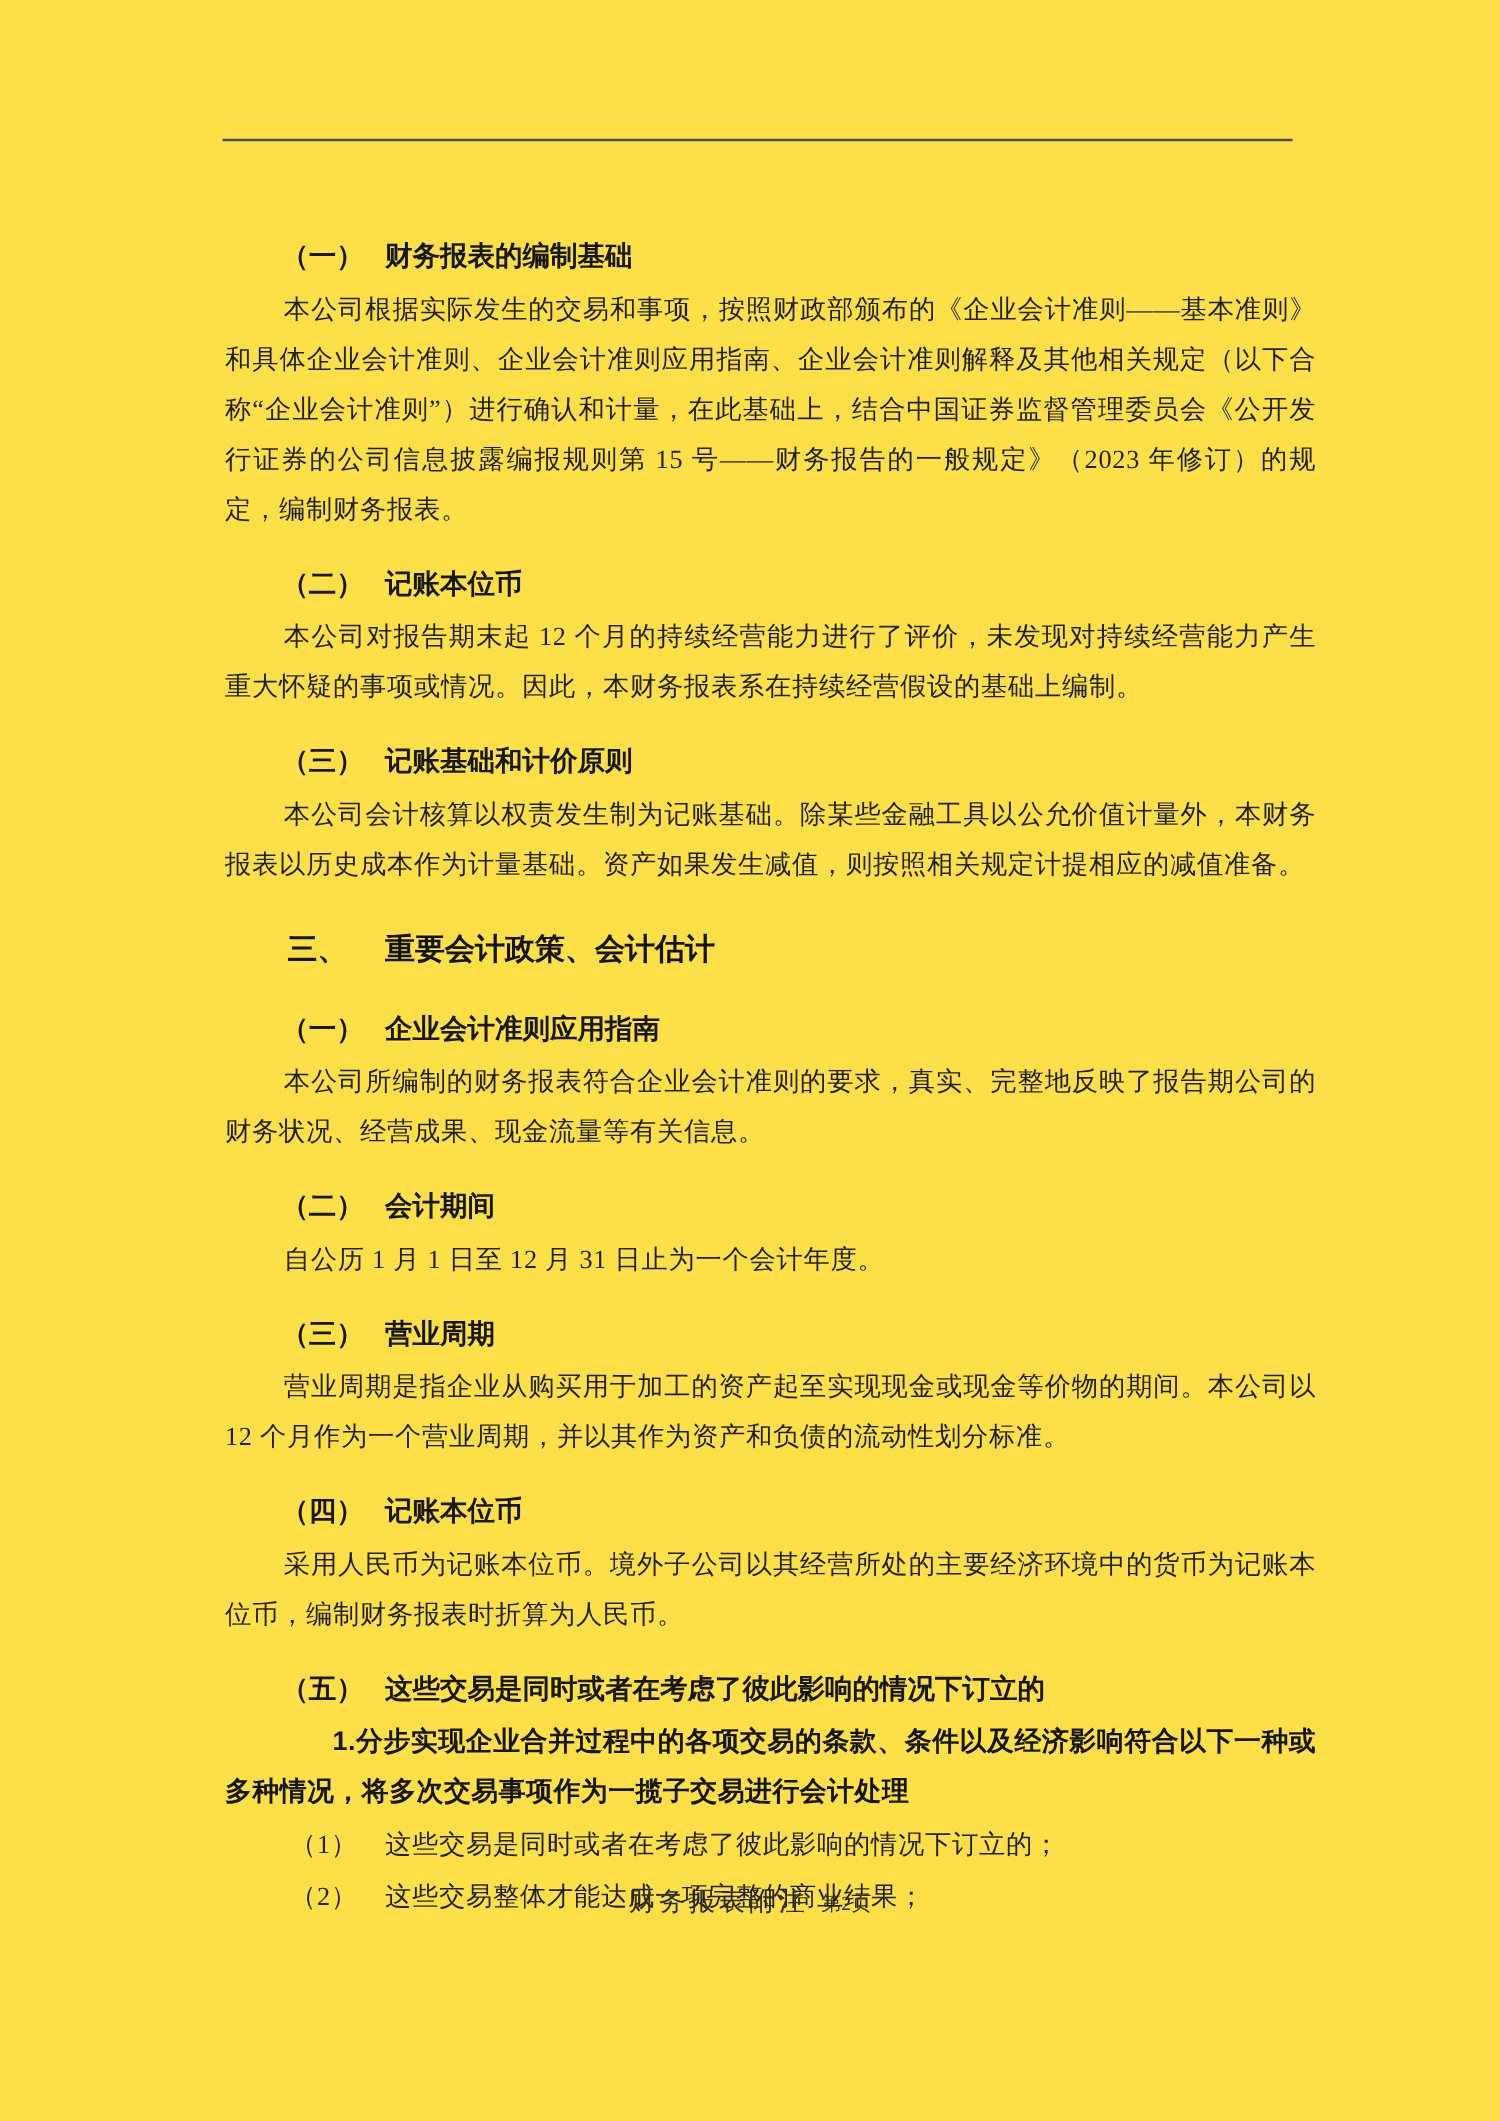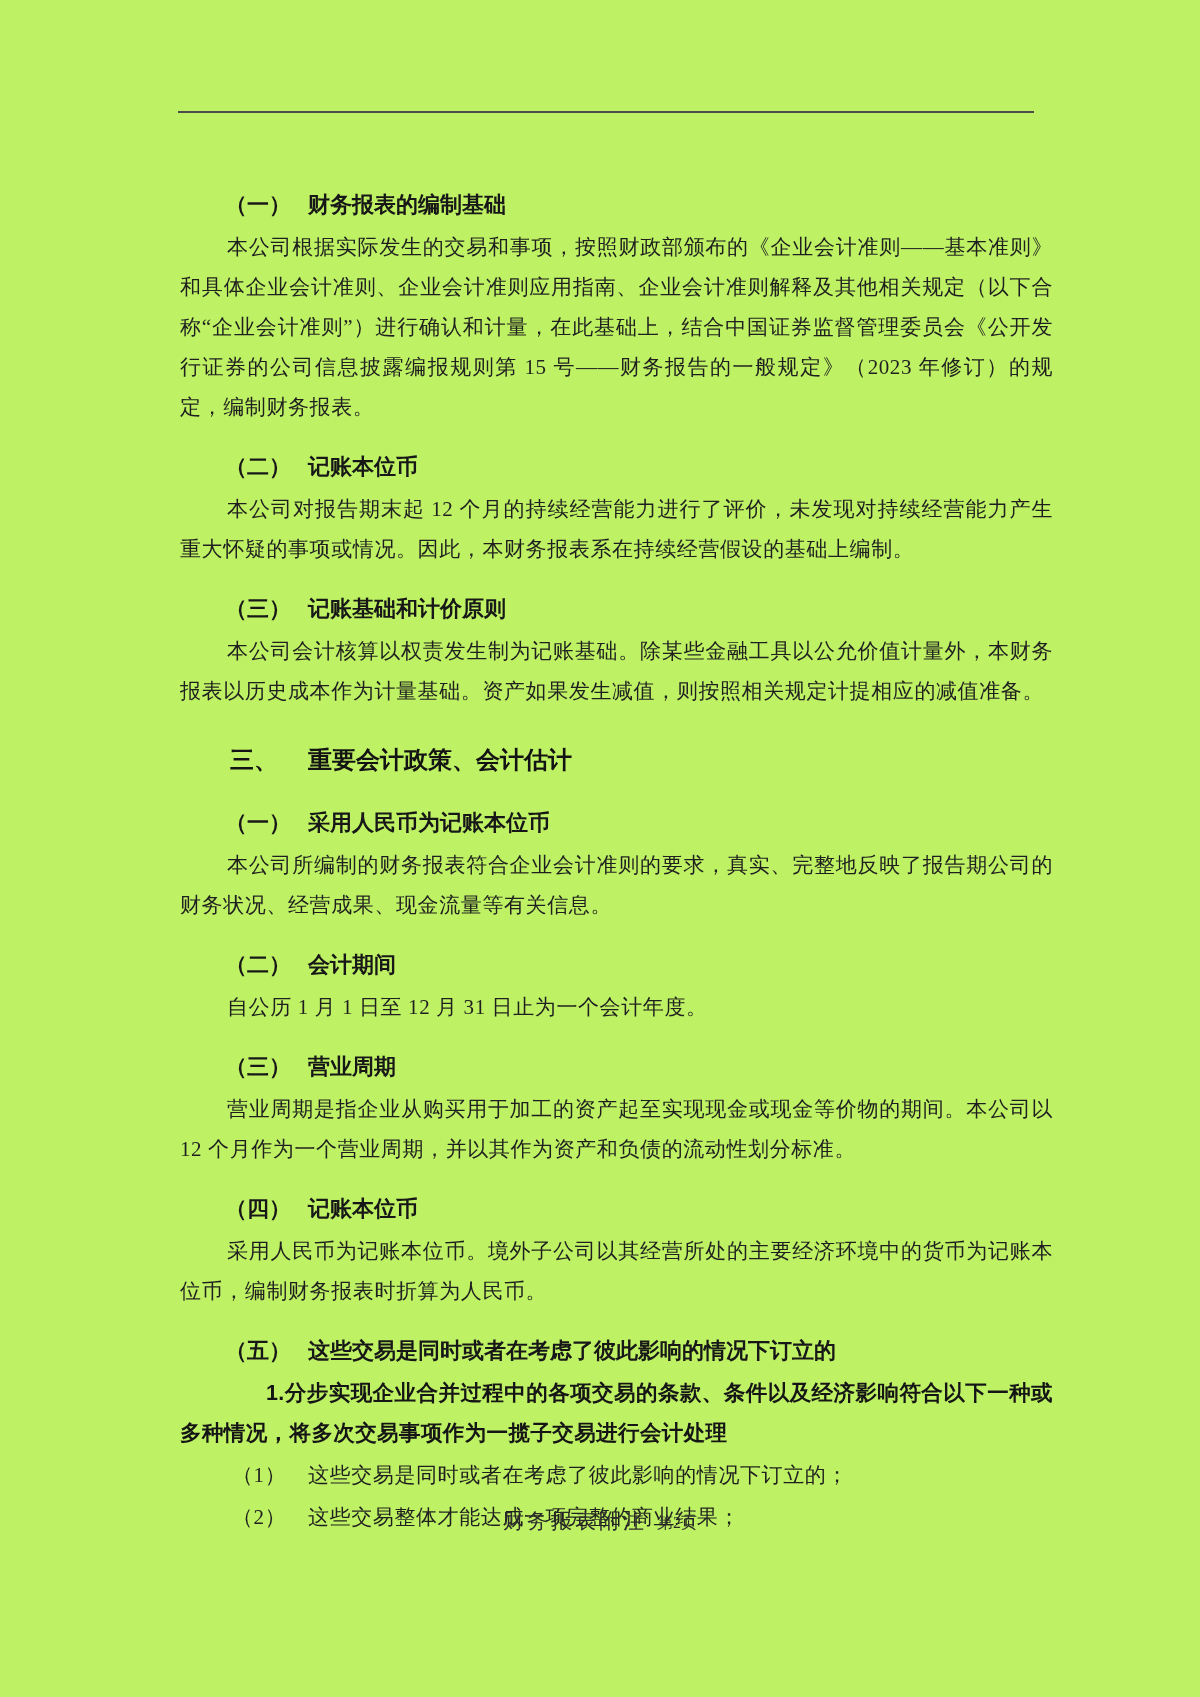--- a/index.html
+++ b/index.html
@@ -1,20 +1,20 @@
 <!DOCTYPE html>
 <html><head>
 <meta charset="utf-8">
 <style>
   html, body { margin: 0; padding: 0; background: #ffffff; }
   .page {
     position: relative;
     width: 1200px;
     height: 1697px;
-    background: #bef264;
+    background: #fde047;
     overflow: hidden;
     color: #1f1f1f;
     font-family: "Liberation Serif", "DejaVu Serif", serif;
   }
   .header-rule {
     position: absolute;
     left: 178px;
     top: 111px;
     width: 856px;
     height: 2px;
@@ -111,21 +111,21 @@
     <h3 class="h-sub"><span class="h-num">（二）</span><span>记账本位币</span></h3>
 
     <p class="para">本公司对报告期末起 12 个月的持续经营能力进行了评价，未发现对持续经营能力产生重大怀疑的事项或情况。因此，本财务报表系在持续经营假设的基础上编制。</p>
 
     <h3 class="h-sub"><span class="h-num">（三）</span><span>记账基础和计价原则</span></h3>
 
     <p class="para">本公司会计核算以权责发生制为记账基础。除某些金融工具以公允价值计量外，本财务报表以历史成本作为计量基础。资产如果发生减值，则按照相关规定计提相应的减值准备。</p>
 
     <h2 class="h-major"><span class="h-num">三、</span><span>重要会计政策、会计估计</span></h2>
 
-    <h3 class="h-sub"><span class="h-num">（一）</span><span>采用人民币为记账本位币</span></h3>
+    <h3 class="h-sub"><span class="h-num">（一）</span><span>企业会计准则应用指南</span></h3>
 
     <p class="para">本公司所编制的财务报表符合企业会计准则的要求，真实、完整地反映了报告期公司的财务状况、经营成果、现金流量等有关信息。</p>
 
     <h3 class="h-sub"><span class="h-num">（二）</span><span>会计期间</span></h3>
 
     <p class="para">自公历 1 月 1 日至 12 月 31 日止为一个会计年度。</p>
 
     <h3 class="h-sub"><span class="h-num">（三）</span><span>营业周期</span></h3>
 
     <p class="para">营业周期是指企业从购买用于加工的资产起至实现现金或现金等价物的期间。本公司以 12 个月作为一个营业周期，并以其作为资产和负债的流动性划分标准。</p>

